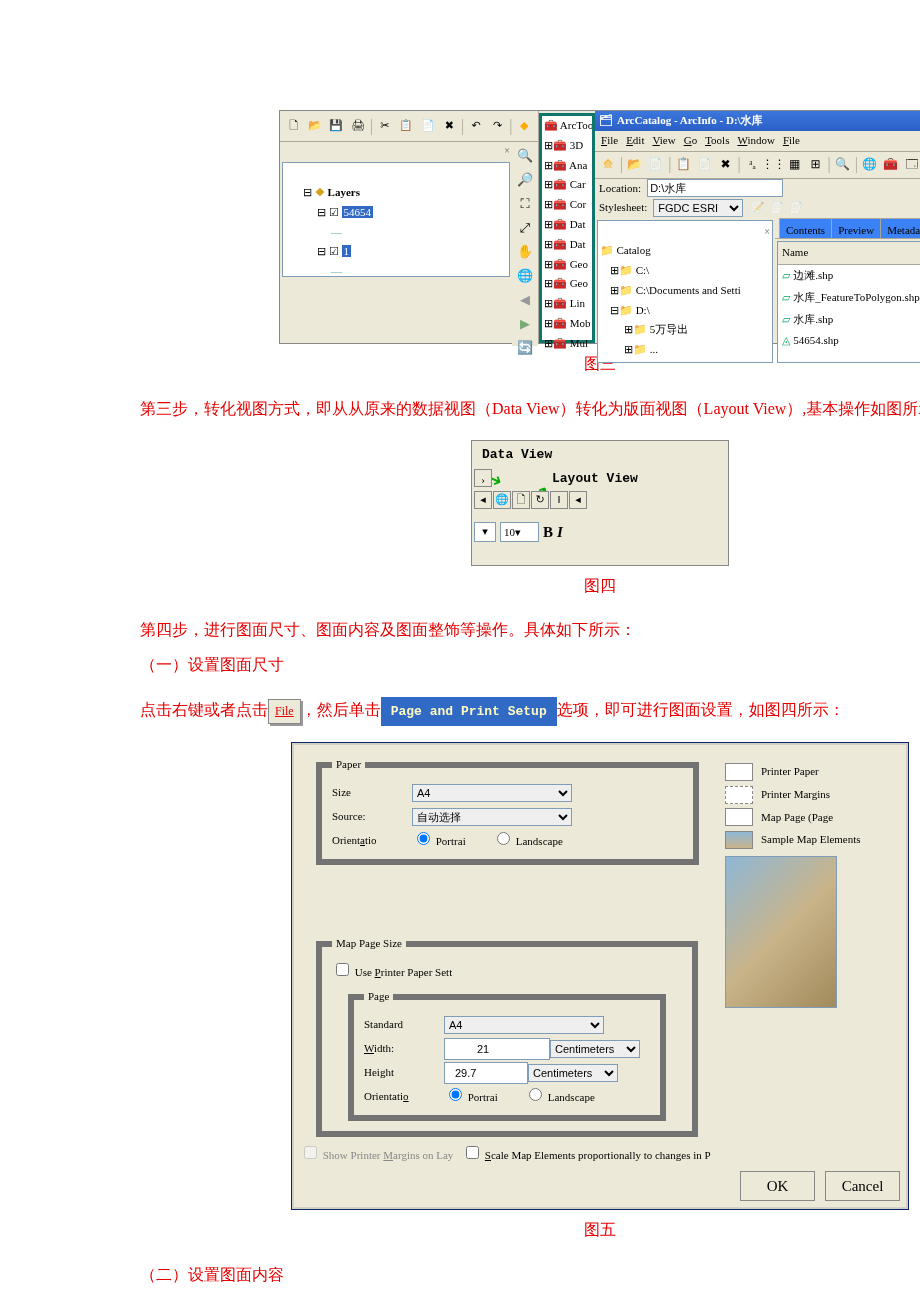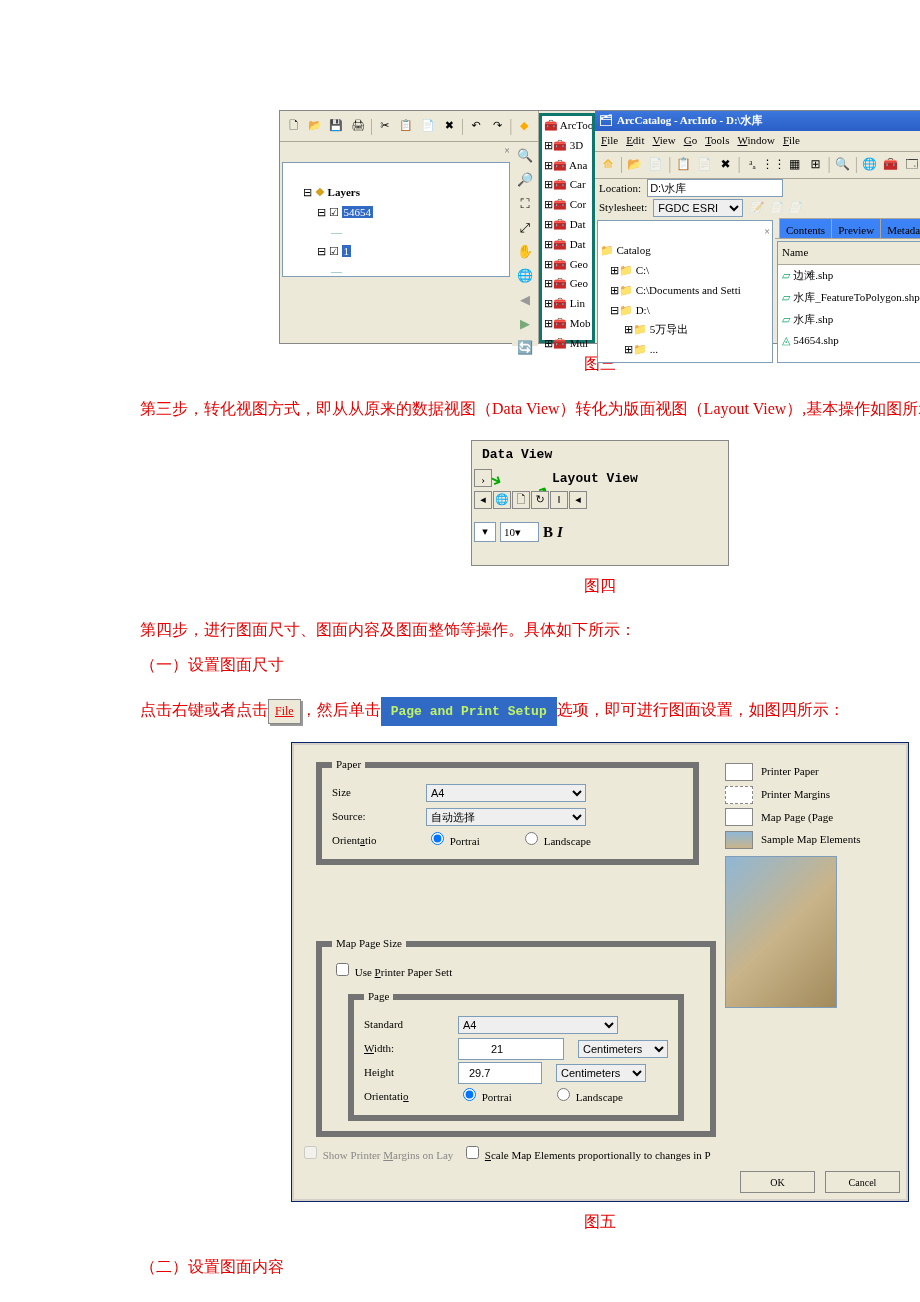--- a/index.html
+++ b/index.html
@@ -35,32 +35,32 @@
 .tab{padding:2px 6px;border:1px solid #aca899;border-bottom:none;background:#3b82f6;margin-right:-1px}
 .fileview{flex:1;background:#fff;border:1px solid #7f9db9;margin:2px;font-family:Tahoma;font-size:11px}
 .fileview .hdr{background:#ece9d8;border-bottom:1px solid #aca899;padding:1px 4px}
 .fileview .row{padding:1px 4px}
 .caption{text-align:center;color:#e60000;margin:6px 0 16px}
 .body-red{color:#e60000}
 .fig2{width:248px;height:116px;margin:6px auto;background:#ece9d8;border:1px solid #888;position:relative;font-family:Tahoma;font-size:11px;padding:4px}
 .fig2 .lbl{font-family:"Courier New",monospace;font-weight:bold;font-size:13px}
 .fig2 .arrow{color:#0a0;font-size:22px;position:absolute}
 .inline-btn{display:inline-block;vertical-align:middle;border:1px solid #888;background:#ece9d8;padding:1px 6px;font-family:Tahoma;font-size:12px;text-decoration:underline;box-shadow:2px 2px 0 #999}
-.inline-blue{display:inline-block;vertical-align:middle;background:#316ac5;color:#bef264;font-family:"Courier New",monospace;font-weight:bold;font-size:13px;padding:3px 10px}
+.inline-blue{display:inline-block;vertical-align:middle;background:#316ac5;color:#fef9c3;font-family:"Courier New",monospace;font-weight:bold;font-size:13px;padding:3px 10px}
 .dlg{width:600px;margin:6px auto;background:#ece9d8;border:1px solid #0a246a;font-family:Tahoma;font-size:11px;padding:8px;box-shadow:0 0 0 2px #d4d0c8 inset}
 .dlg fieldset{border:6px solid #737373;margin:4px 16px;padding:6px 10px}
 .dlg legend{padding:0 4px}
-.dlg .row{display:flex;align-items:center;height:24px;gap:14px}
+.dlg .row{display:flex;align-items:center;height:24px;gap:0}
 .dlg .row label{width:80px}
 .dlg select,.dlg input[type=text]{border:1px solid #7f9db9;height:18px;font-size:11px}
 .dlg .legend-box{display:flex;align-items:center;gap:8px;margin:3px 0}
 .dlg .sw{width:26px;height:16px;border:1px solid #888}
 .dlg .map-prev{width:110px;height:150px;border:1px solid #7f9db9;background:linear-gradient(135deg,#8fb7d6 0%,#c9b48a 50%,#a18b5c 100%);margin:6px 0}
 .dlg .btns{display:flex;justify-content:flex-end;gap:10px;margin-top:6px}
-.dlg button{width:75px;height:22px;border:1px solid #888;background:#ece9d8;font-family:Tahoma;font-size:10px}
+.dlg button{width:75px;height:30px;border:1px solid #888;background:#ece9d8;font-family:Tahoma;font-size:15px}
 .gray{color:#888}
 .u{text-decoration:underline}
 </style>
 </head>
 <body>
 
 <div class="page">
 
 <div class="fig fig1">
 

